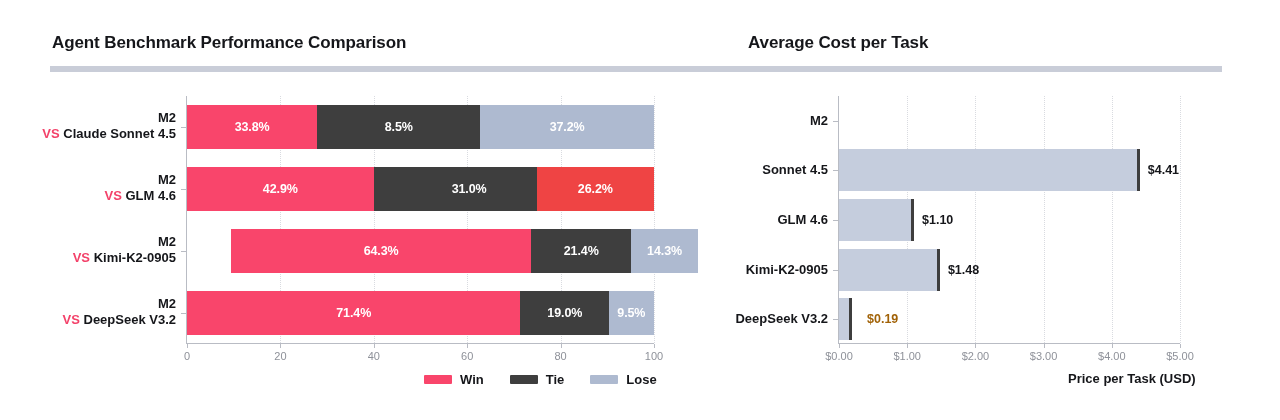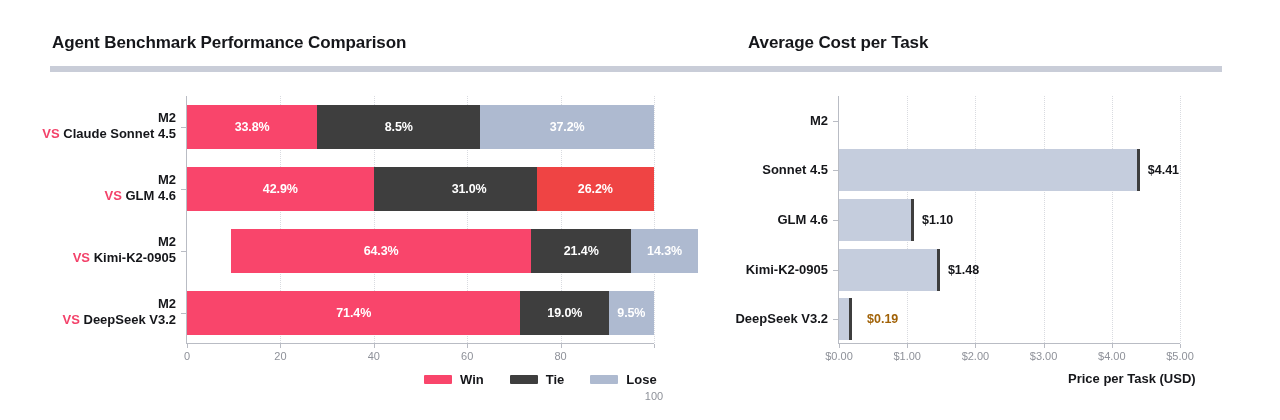--- a/index.html
+++ b/index.html
@@ -329,21 +329,21 @@
       </div>
     </div>
 
   <div id="axis-caption-right">Price per Task (USD)</div>
 
 <div class="xtick-label" style="left: 187px; top: 350px;">0</div>
     <div class="xtick-label" style="left: 280.4px; top: 350px;">20</div>
     <div class="xtick-label" style="left: 373.8px; top: 350px;">40</div>
     <div class="xtick-label" style="left: 467.2px; top: 350px;">60</div>
     <div class="xtick-label" style="left: 560.6px; top: 350px;">80</div>
-    <div class="xtick-label" style="left: 654px; top: 350px; margin-top: 40px;">100</div>
+    <div class="xtick-label" style="left: 654px; top: 350px;">100</div>
     <div class="ylabel-left" style="right: 1104px; top: 110px;">
       <span class="l1">M2</span>
       <span class="l2"><span class="vs">VS</span> Claude Sonnet 4.5</span>
     </div>
     <div class="ylabel-left" style="right: 1104px; top: 172px;">
       <span class="l1">M2</span>
       <span class="l2"><span class="vs">VS</span> GLM 4.6</span>
     </div>
     <div class="ylabel-left" style="right: 1104px; top: 234px;">
       <span class="l1">M2</span>

